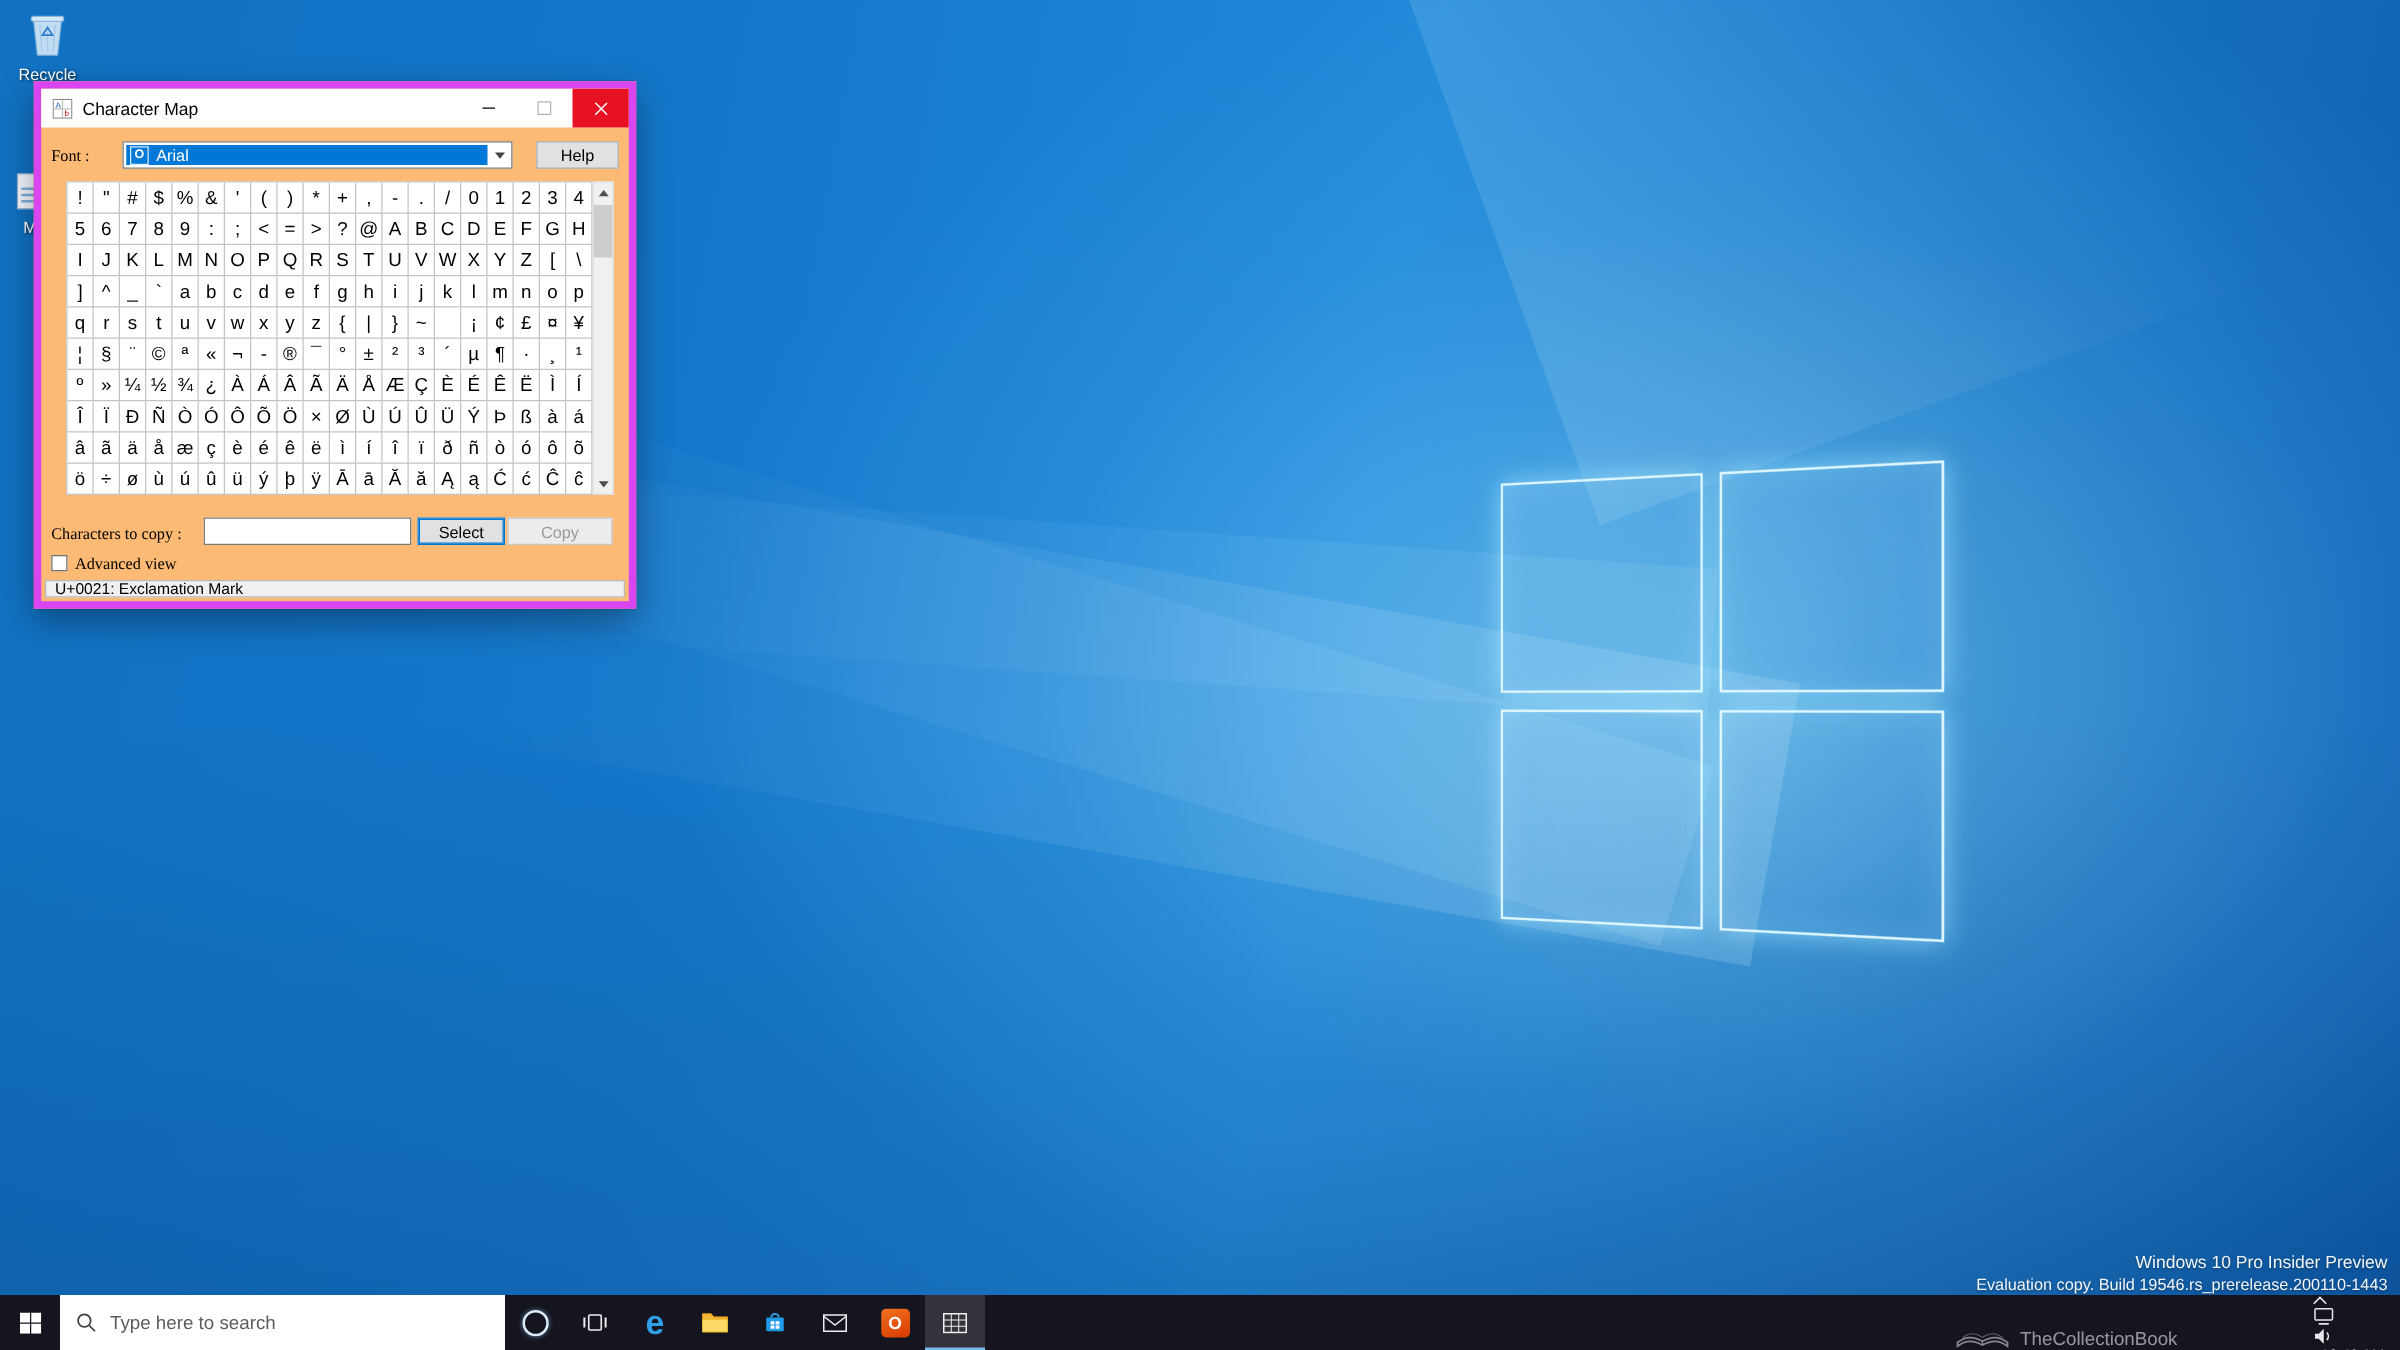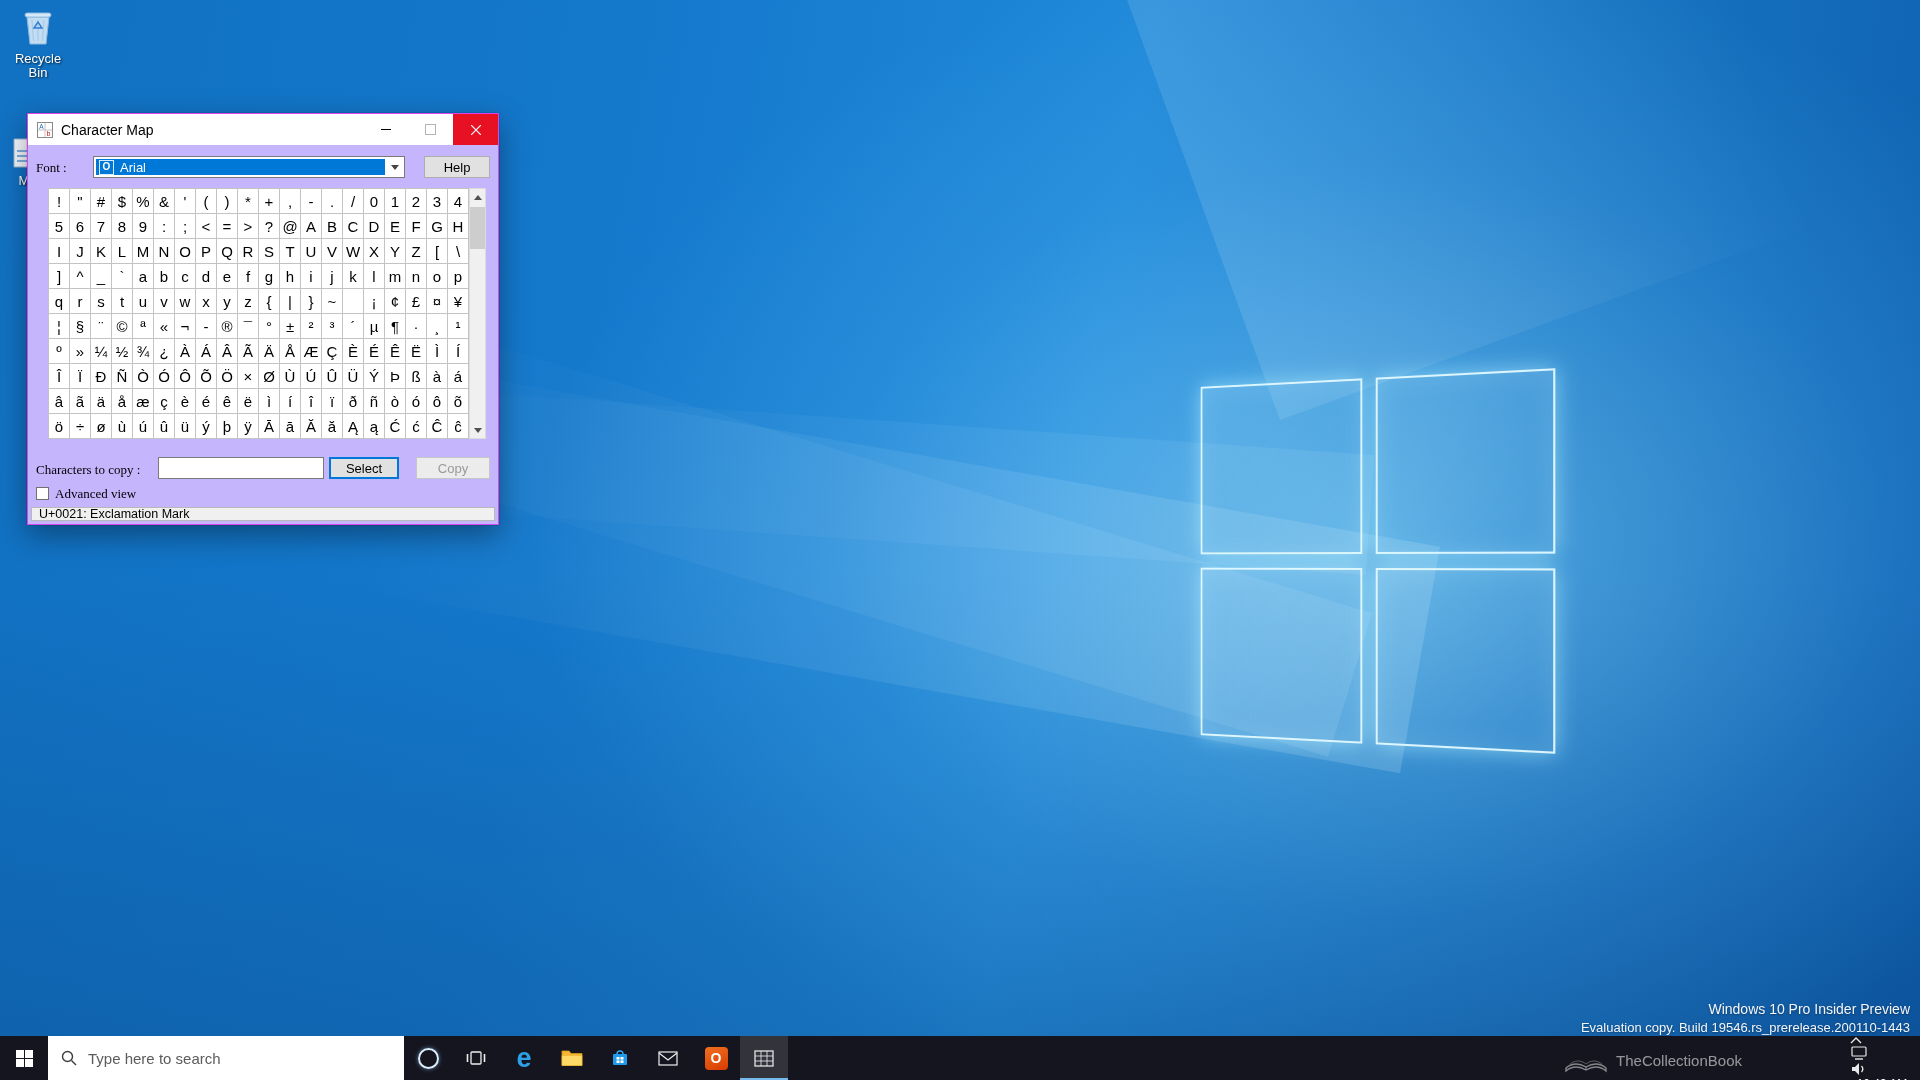--- a/index.html
+++ b/index.html
@@ -28,22 +28,22 @@
     background:linear-gradient(135deg, rgba(195,238,255,.17), rgba(120,200,255,.05));
     box-shadow:0 0 20px rgba(170,235,255,.65), inset 0 0 28px rgba(195,240,255,.18);}
 
   
   .dicon{position:absolute;width:64px;text-align:center;z-index:2;}
   .dicon .dlabel{margin-top:2px;font-size:13px;color:#fff;text-shadow:1px 1px 2px rgba(0,0,0,.75);line-height:14px;}
   #recycle-bin{left:6px;top:8px;}
   #file-icon{left:-4px;top:138px;width:56px;}
 
   
-  .win{position:absolute;left:27px;top:65px;width:470px;height:410px;background:#c4b5fd;
-    border:1px solid #d946ef;box-shadow:0 10px 28px rgba(0,0,0,.38), 0 0 1px rgba(0,0,0,.5);z-index:5;font-size:13px;color:#000;margin-top:48px;}
+  .win{position:absolute;left:27px;top:65px;width:470px;height:410px;background:#fdba74;
+    border:6px solid #d946ef;box-shadow:0 10px 28px rgba(0,0,0,.38), 0 0 1px rgba(0,0,0,.5);z-index:5;font-size:13px;color:#000;}
   .titlebar{position:absolute;left:0;top:0;right:0;height:31px;background:#fff;display:flex;align-items:center;}
   .title-ic{margin:0 8px 0 9px;width:16px;height:16px;flex:0 0 auto;}
   .title-txt{font-size:14px;}
   .caption-btns{margin-left:auto;display:flex;height:100%;}
   .cap-btn{width:45px;height:100%;display:flex;align-items:center;justify-content:center;}
   .cap-btn.close{background:#e81123;}
   .min-glyph{width:10px;height:1px;background:#000;}
   .max-glyph{width:9px;height:9px;border:1px solid #b4b4b4;}
   .lbl{color:#000;font-family:Liberation Serif, serif;}
   .fontrow-label{position:absolute;left:8px;top:46px;}
@@ -67,32 +67,32 @@
   .vscroll{position:absolute;left:441px;top:74px;width:17px;height:251px;background:#f0f0f0;border:1px solid #dcdcdc;box-sizing:border-box;}
   .sc-btn{position:absolute;left:0;width:15px;height:16px;display:flex;align-items:center;justify-content:center;}
   .sc-up{top:0;}.sc-dn{bottom:0;}
   .tri-up{width:0;height:0;border-left:4px solid transparent;border-right:4px solid transparent;border-bottom:5px solid #505050;}
   .tri-dn{width:0;height:0;border-left:4px solid transparent;border-right:4px solid transparent;border-top:5px solid #505050;}
   .sc-thumb{position:absolute;left:0;top:18px;width:15px;height:42px;background:#cdcdcd;}
   .copy-label{position:absolute;left:8px;top:348px;}
   .copy-input{position:absolute;left:130px;top:343px;width:166px;height:22px;border:1px solid #7a7a7a;background:#fff;
     box-sizing:border-box;font-size:13px;padding:0 4px;font-family:inherit;}
   #select-btn{position:absolute;left:301px;top:343px;width:70px;height:22px;}
-  #copy-btn{position:absolute;left:388px;top:343px;width:74px;height:22px;}
+  #copy-btn{position:absolute;left:373px;top:343px;width:84px;height:22px;}
   .chk{position:absolute;left:8px;top:373px;width:13px;height:13px;background:#fff;border:1px solid #707070;box-sizing:border-box;}
   .chk-label{position:absolute;left:27px;top:372px;}
   .statusbar{position:absolute;left:3px;right:3px;bottom:3px;height:14px;background:#f0f0f0;border:1px solid #b9b9b9;
     box-sizing:border-box;display:flex;align-items:center;padding-left:7px;font-size:12.5px;}
 
   
   .eval-mark{position:absolute;right:10px;bottom:44px;text-align:right;color:rgba(255,255,255,.95);
     text-shadow:0 1px 2px rgba(0,0,0,.35);z-index:3;}
   .eval-mark .l1{font-size:14px;line-height:19px;}
   .eval-mark .l2{font-size:13px;line-height:17px;}
-  .brand-mark{position:absolute;right:178px;bottom:0;height:40px;display:flex;align-items:center;gap:8px;
+  .brand-mark{position:absolute;right:178px;bottom:0;height:40px;display:flex;align-items:flex-end;gap:8px;
     z-index:12;color:rgba(255,255,255,.55);font-size:15px;pointer-events:none;}
   .brand-mark svg{opacity:.6;}
 
   
   .taskbar{position:absolute;left:0;bottom:0;width:1920px;height:44px;background:#15151f;display:flex;align-items:stretch;z-index:10;}
   .tb-btn{width:48px;display:flex;align-items:center;justify-content:center;flex:0 0 auto;}
   .tb-btn.active{background:rgba(255,255,255,.13);box-shadow:inset 0 -2px 0 #76b9ed;}
   .search-box{width:356px;background:#fff;display:flex;align-items:center;gap:11px;padding-left:13px;box-sizing:border-box;flex:0 0 auto;}
   .search-box span{font-size:15px;color:#5c5c5c;}
   .edge-e{color:#2da0e8;font-size:27px;font-weight:bold;line-height:1;}

